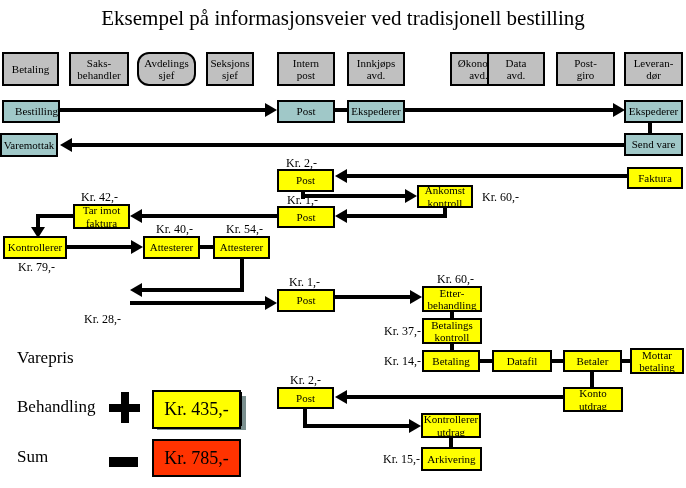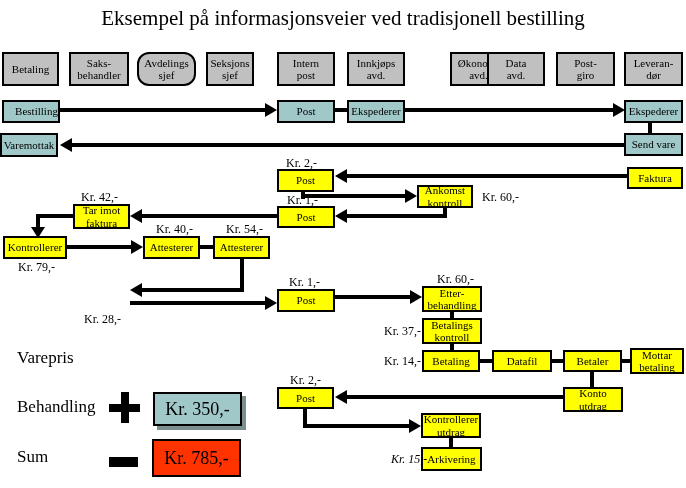--- a/index.html
+++ b/index.html
@@ -95,21 +95,21 @@
   <div class="kr" style="left:81px;top:190px;">Kr. 42,-</div>
   <div class="kr" style="left:18px;top:260px;">Kr. 79,-</div>
   <div class="kr" style="left:156px;top:222px;">Kr. 40,-</div>
   <div class="kr" style="left:226px;top:222px;">Kr. 54,-</div>
   <div class="kr" style="left:84px;top:312px;">Kr. 28,-</div>
   <div class="kr" style="left:289px;top:275px;">Kr. 1,-</div>
   <div class="kr" style="left:437px;top:272px;">Kr. 60,-</div>
   <div class="kr" style="left:384px;top:324px;">Kr. 37,-</div>
   <div class="kr" style="left:384px;top:354px;">Kr. 14,-</div>
   <div class="kr" style="left:290px;top:373px;">Kr. 2,-</div>
-  <div class="kr" style="left:391px;top:452px;font-style:italic;">Kr. 15,-</div>
+  <div class="kr" style="left:383px;top:452px;">Kr. 15,-</div>
 
   <div class="hl" style="left:60px;top:108px;width:205px;height:4px;"></div>
   <div class="ah-r" style="left:265px;top:103px;"></div>
   <div class="hl" style="left:335px;top:108px;width:12px;height:4px;"></div>
   <div class="hl" style="left:405px;top:108px;width:208px;height:4px;"></div>
   <div class="ah-r" style="left:613px;top:103px;"></div>
   <div class="vl" style="left:648px;top:123px;width:4px;height:10px;"></div>
   <div class="hl" style="left:72px;top:143px;width:552px;height:4px;"></div>
   <div class="ah-l" style="left:60px;top:138px;"></div>
   <div class="hl" style="left:347px;top:174px;width:280px;height:4px;"></div>
@@ -146,17 +146,18 @@
   <div class="vl" style="left:303px;top:409px;width:4px;height:19px;"></div>
   <div class="hl" style="left:303px;top:424px;width:106px;height:4px;"></div>
   <div class="ah-r" style="left:409px;top:419px;"></div>
   <div class="vl" style="left:449px;top:438px;width:4px;height:9px;"></div>
 
   <div class="sumlbl" style="left:17px;top:348px;">Varepris</div>
   <div class="sumbox teal shadowed" style="left:153px;top:344px;width:89px;height:34px;">Kr. 350,-</div>
   <div class="sumlbl" style="left:17px;top:397px;">Behandling</div>
   <div class="bar" style="left:109px;top:404px;width:31px;height:8px;"></div>
   <div class="bar" style="left:121px;top:392px;width:8px;height:31px;"></div>
+  <div class="sumbox yellow" style="left:152px;top:390px;width:89px;height:39px;">Kr. 435,-</div>
   <div class="sumlbl" style="left:17px;top:447px;">Sum</div>
   <div class="bar" style="left:109px;top:457px;width:29px;height:10px;"></div>
   <div class="sumbox" style="left:152px;top:439px;width:89px;height:38px;background:var(--sum-bg);">Kr. 785,-</div>
 
 </div>
 
 </body></html>

